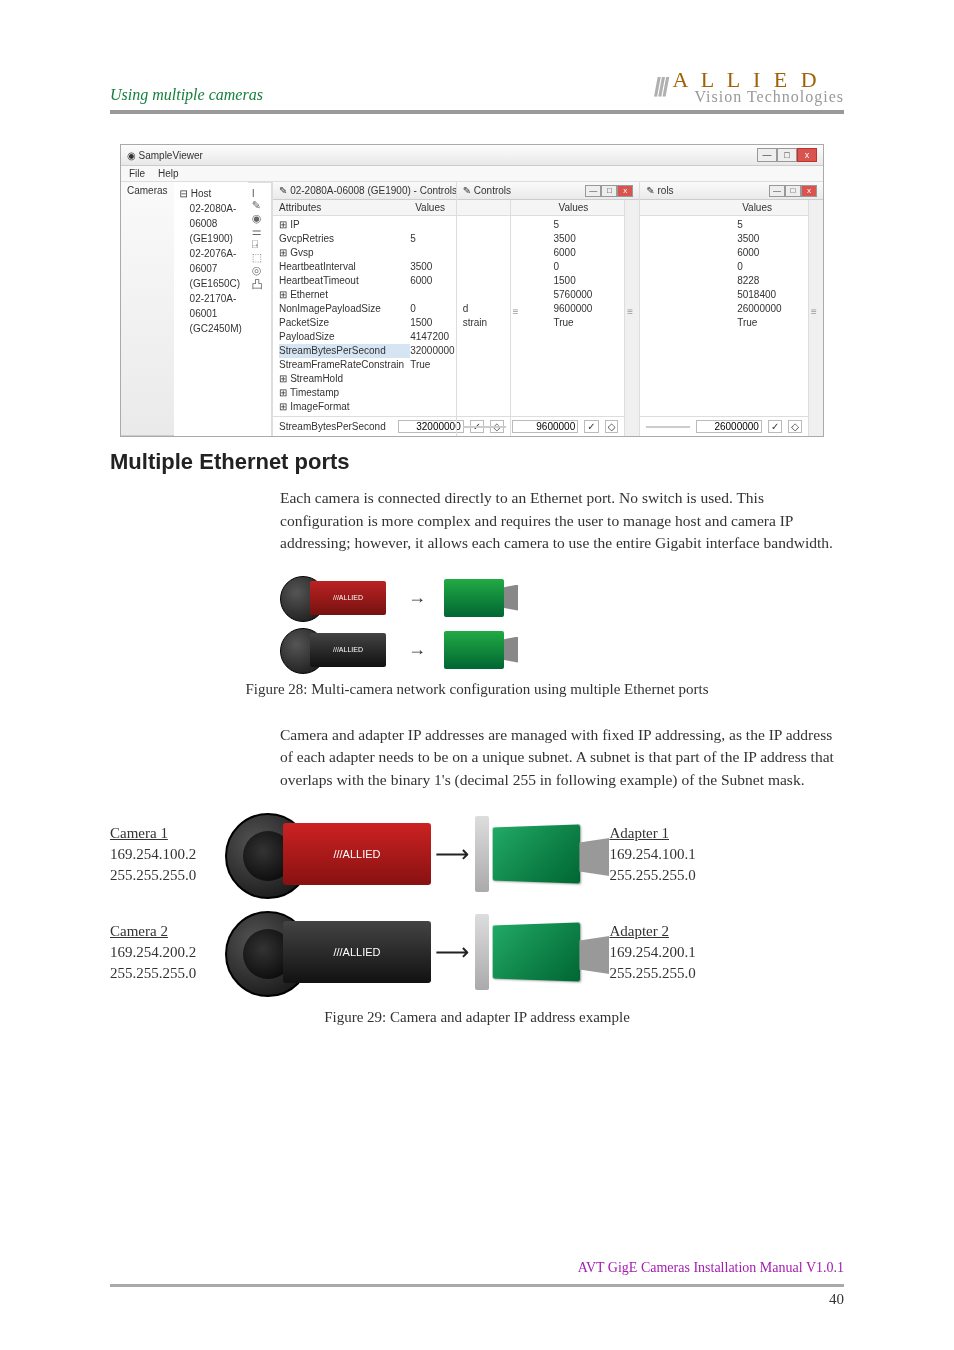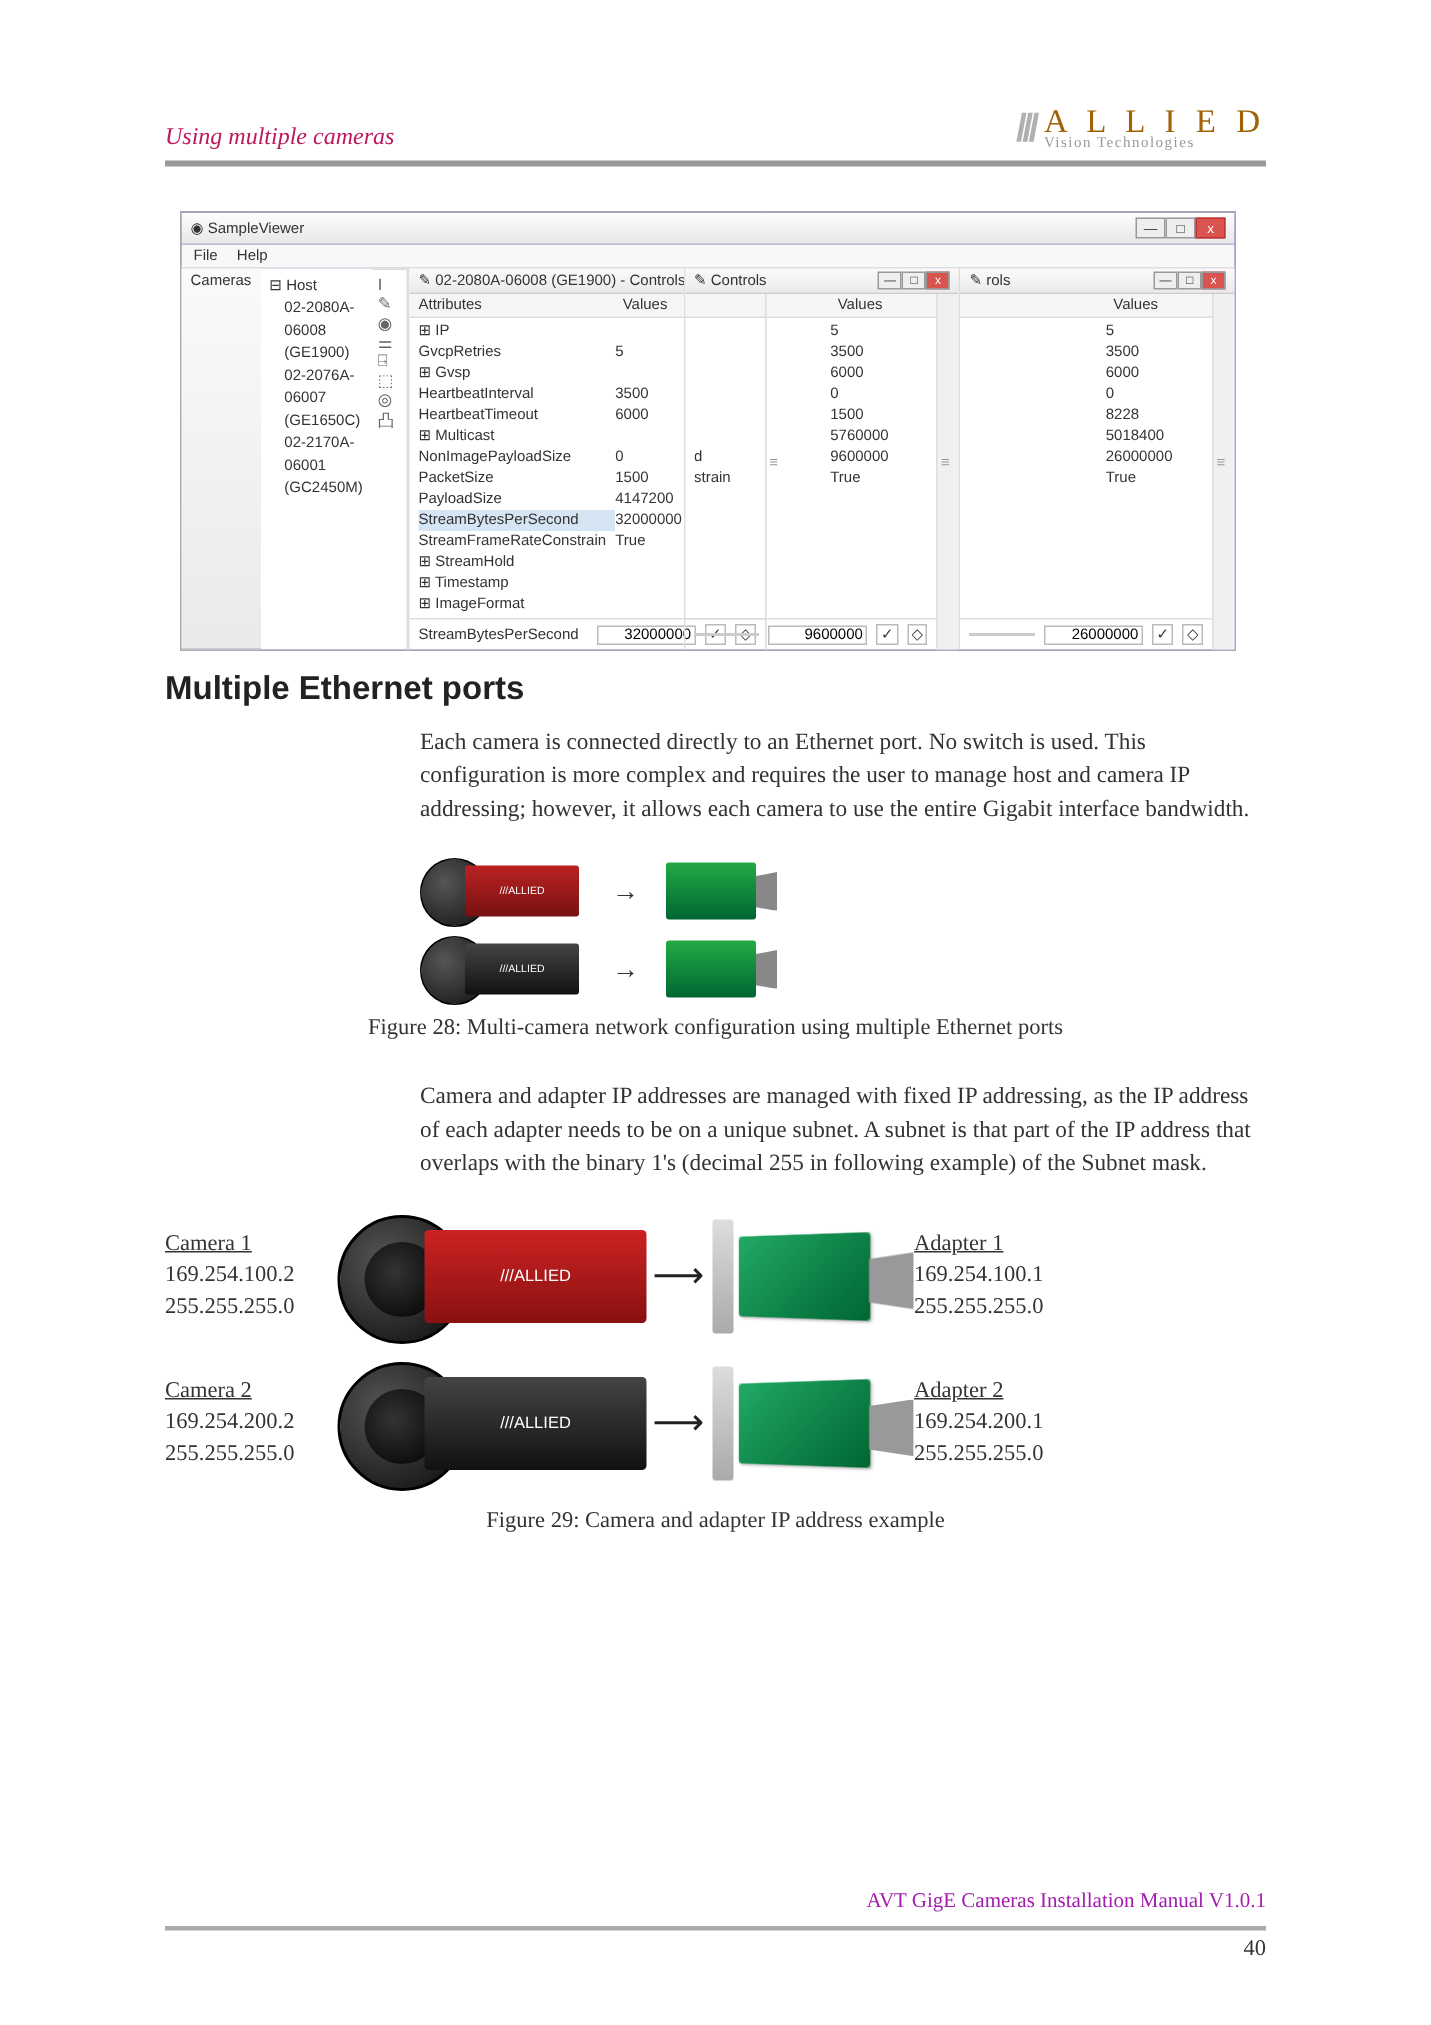--- a/index.html
+++ b/index.html
@@ -20,40 +20,40 @@
   }
   .header-row {
     display: flex;
     justify-content: space-between;
     align-items: flex-end;
     margin-bottom: 6px;
   }
   .section-title-top {
     font-style: italic;
     font-size: 16px;
-    color: #be185d;
+    color: #15803d;
   }
   .logo {
     display: flex;
     align-items: center;
     gap: 6px;
   }
   .logo-slashes {
     font-size: 26px;
     letter-spacing: -3px;
     color: #b0b0b0;
     font-weight: bold;
     font-family: Arial, sans-serif;
   }
   .logo-text {
     font-family: 'Times New Roman', serif;
     line-height: 0.9;
   }
   .logo-main { font-size: 22px; letter-spacing: 4px; color: #a16207; }
-  .logo-sub { font-size: 10px; letter-spacing: 1px; color: #999; }
+  .logo-sub { font-size: 16px; letter-spacing: 1px; color: #999; margin-left: 22px; }
   .hr-top {
     height: 4px;
     background: #999;
     border: none;
     margin: 0 0 30px 0;
   }
   .hr-bottom {
     height: 3px;
     background: #aaa;
     border: none;
@@ -439,21 +439,21 @@
                   </div>
                   <div class="ss-row">
                     <div class="c1">  HeartbeatInterval</div>
                     <div class="c2">3500</div>
                   </div>
                   <div class="ss-row">
                     <div class="c1">  HeartbeatTimeout</div>
                     <div class="c2">6000</div>
                   </div>
                   <div class="ss-row">
-                    <div class="c1">⊞ Multicast</div>
+                    <div class="c1">⊞ Ethernet</div>
                     <div class="c2"></div>
                   </div>
                   <div class="ss-row">
                     <div class="c1">  NonImagePayloadSize</div>
                     <div class="c2">0</div>
                   </div>
                   <div class="ss-row">
                     <div class="c1">  PacketSize</div>
                     <div class="c2">1500</div>
                   </div>

